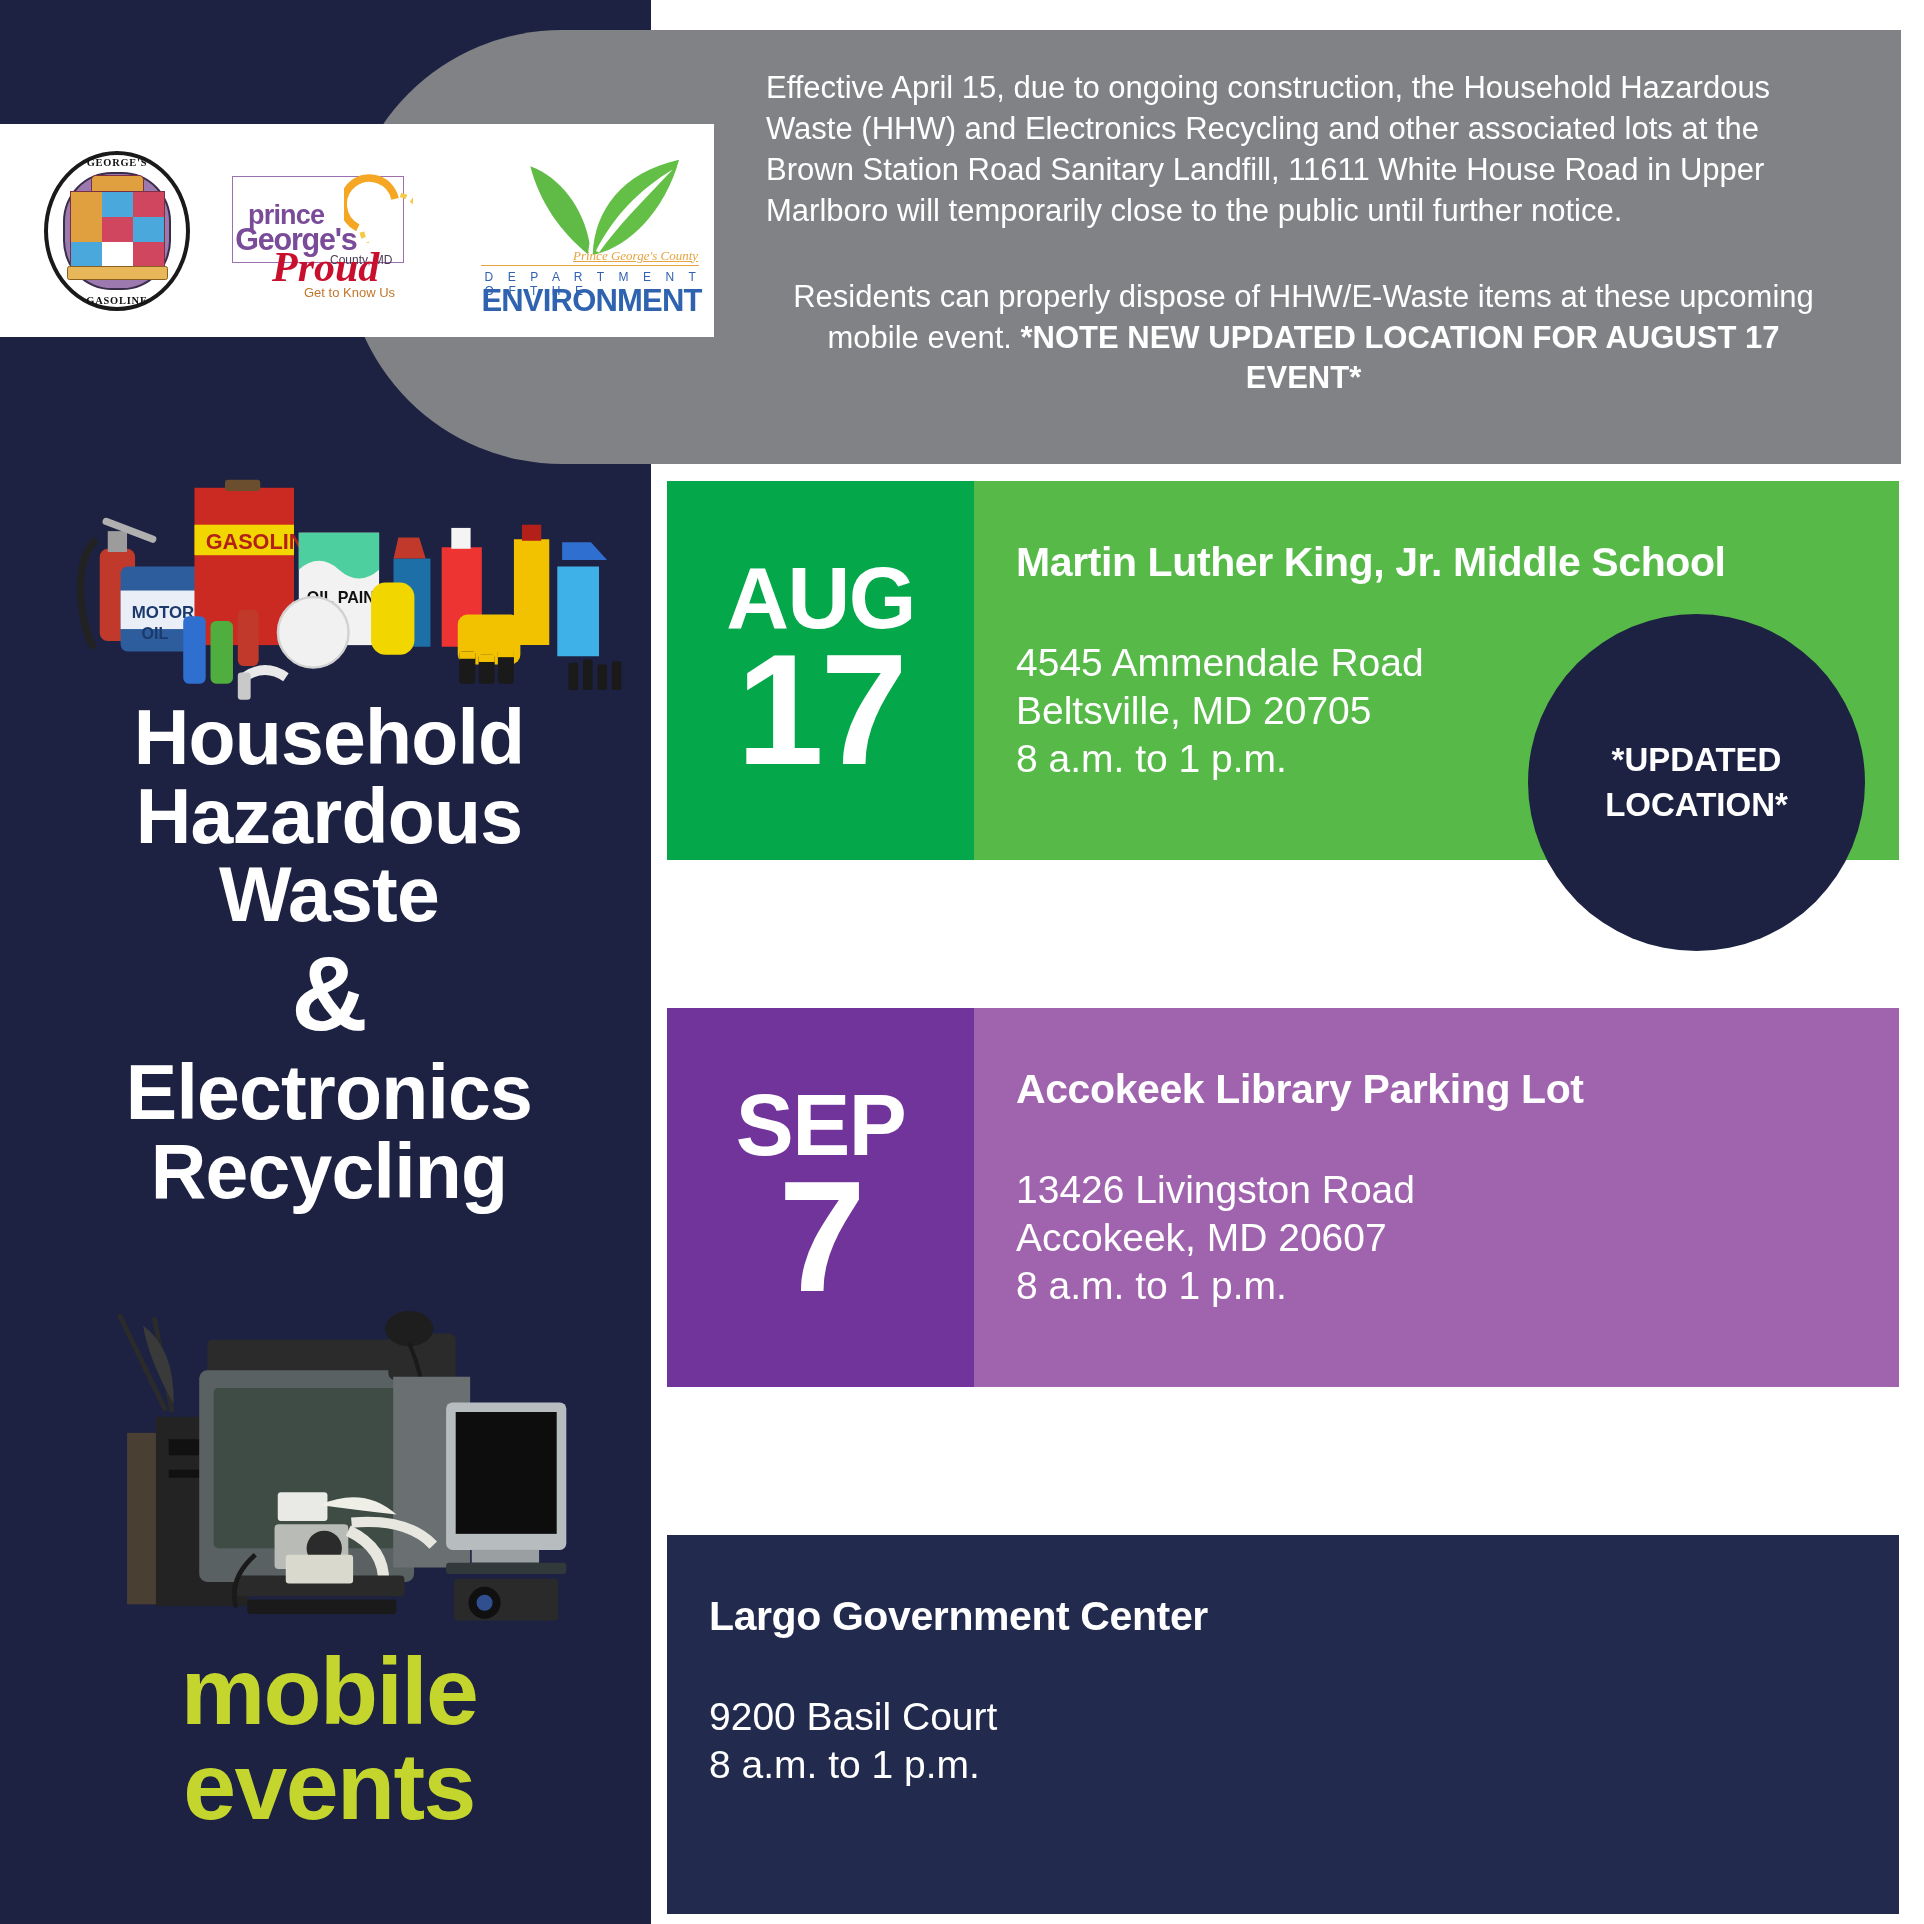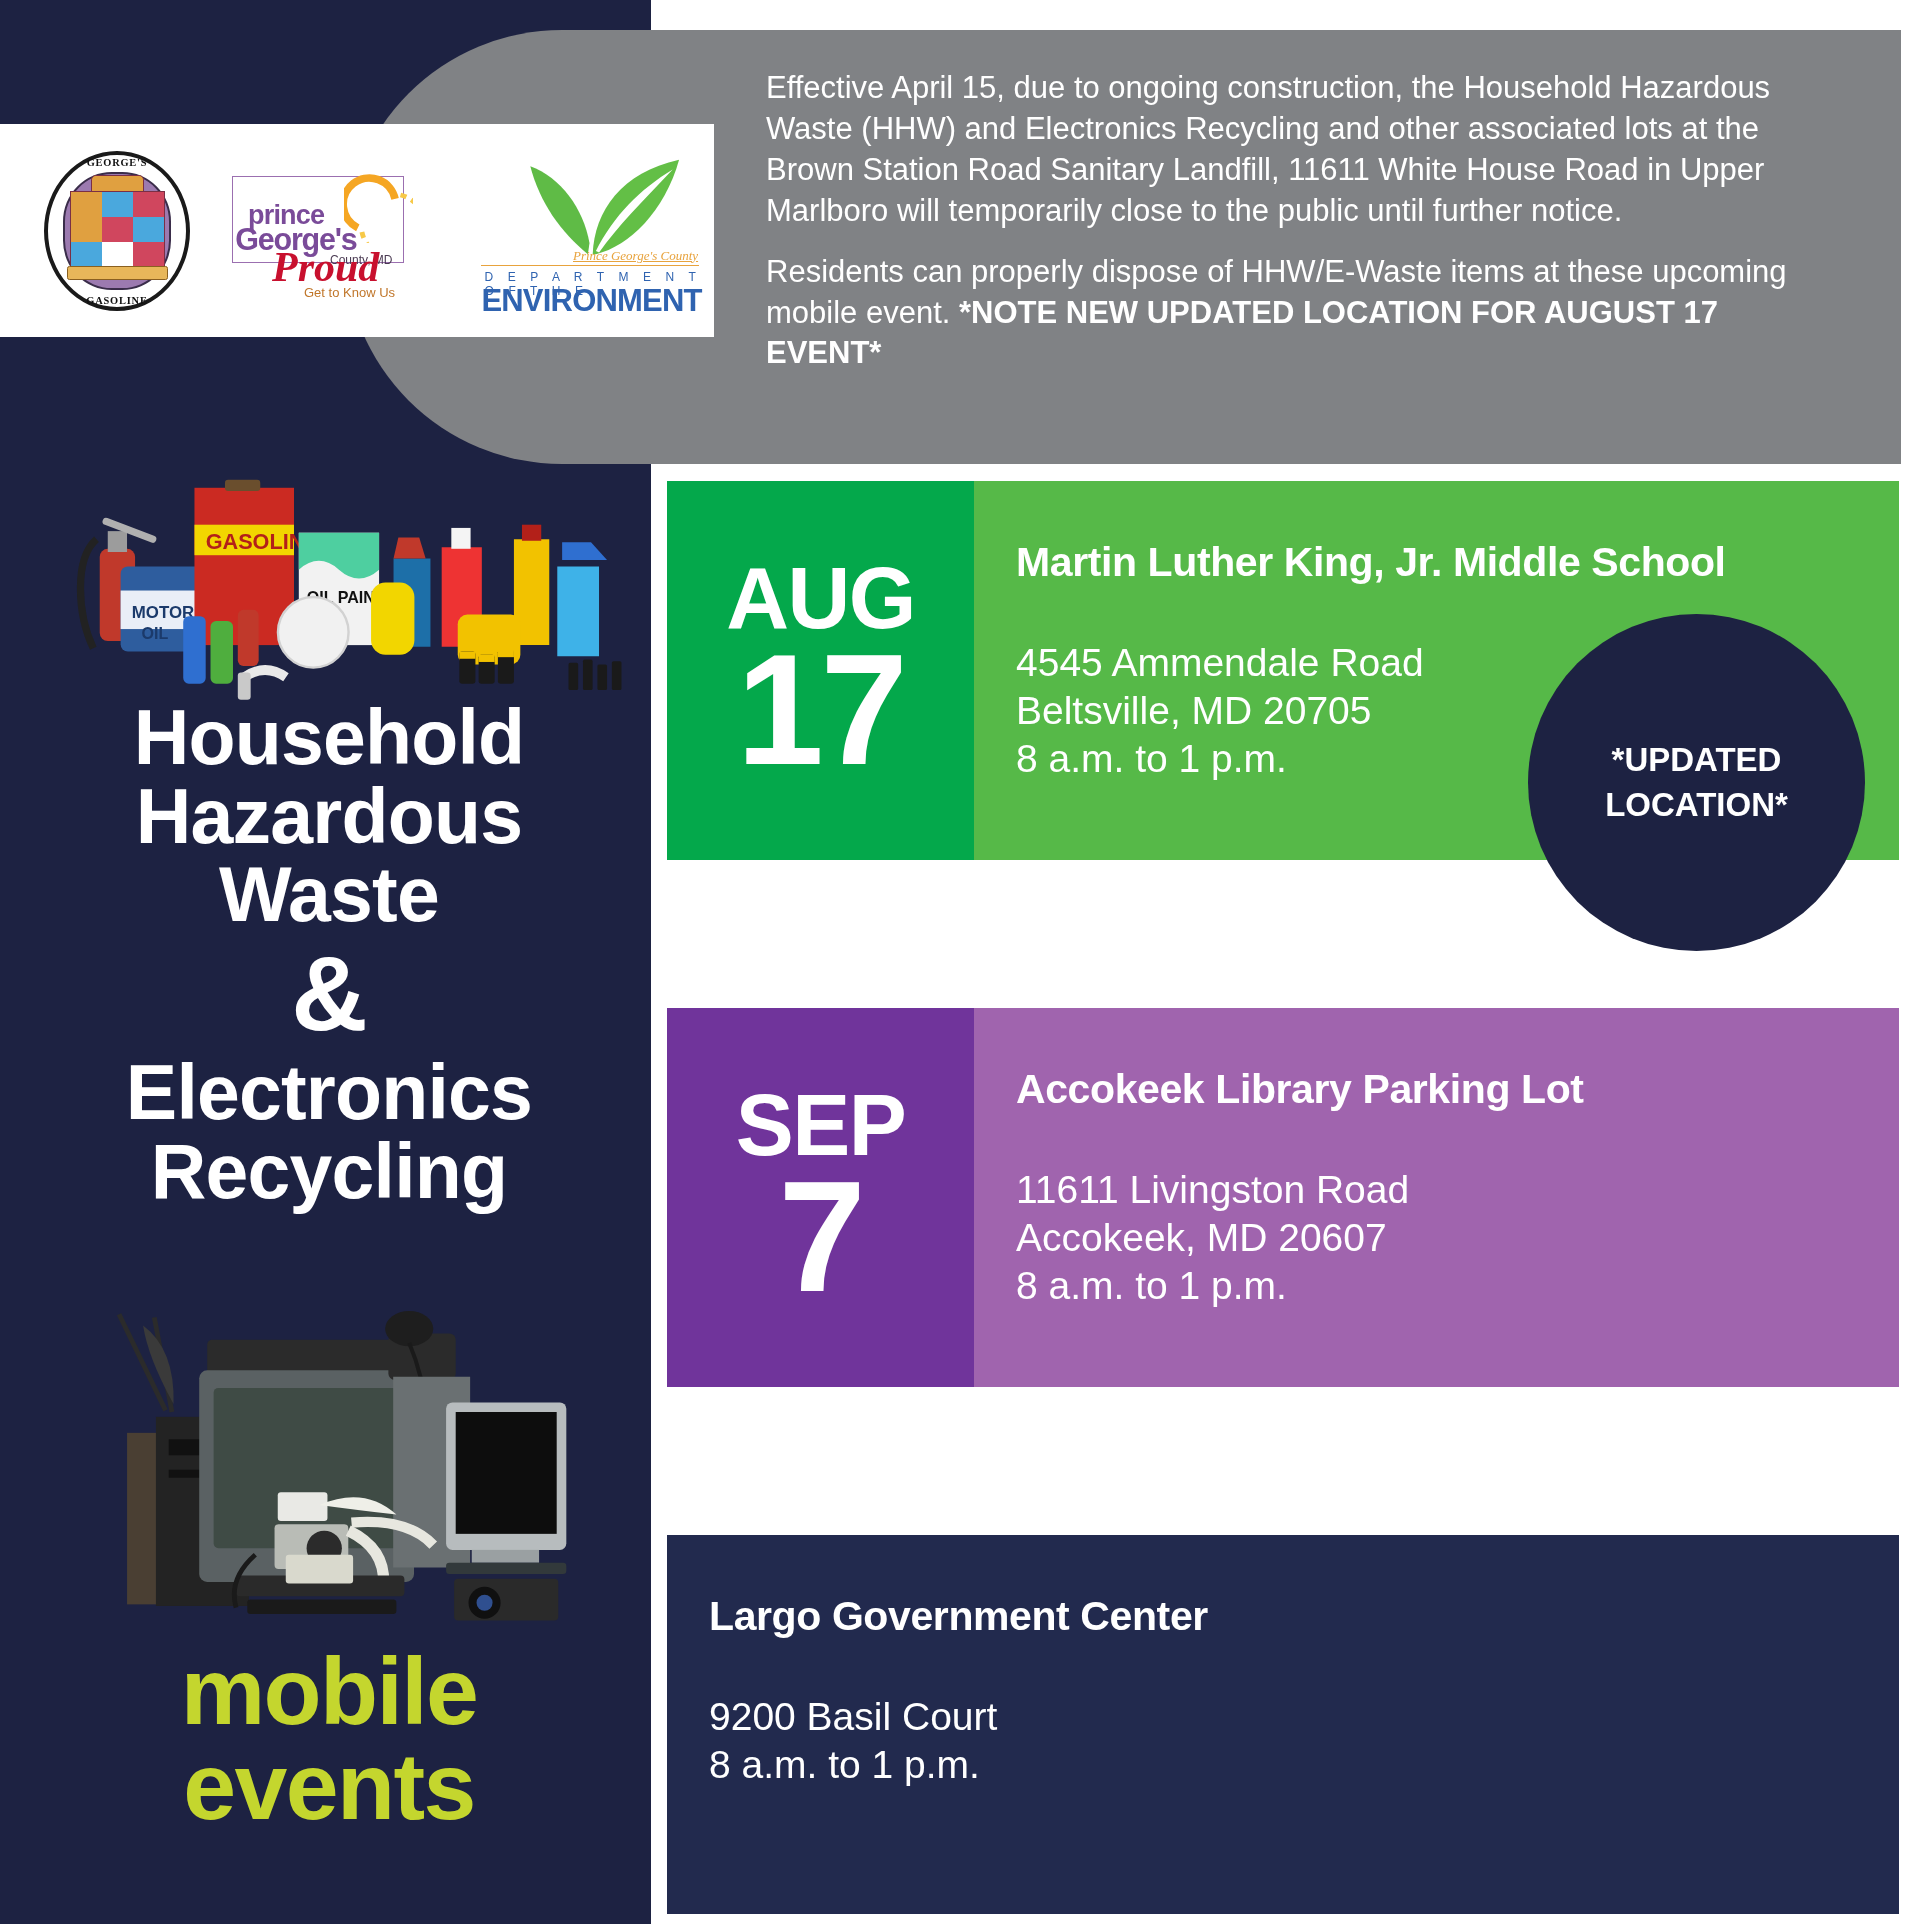--- a/index.html
+++ b/index.html
@@ -92,21 +92,21 @@
   .env .rule{ position:absolute; left:6.4px; top:110px; width:218px; height:1.6px; background:#e8a33d; }
   .env .dept{ position:absolute; left:9.6px; top:115px; font-size:12px; letter-spacing:5.6px; color:#2f63b0; }
   .env .envt{ position:absolute; left:6.4px; top:128px; font-size:31px; font-weight:bold; color:#2f63b0; letter-spacing:-0.8px; }
 
   
   #banner-text{
     position:absolute; left:766px; top:68px; width:1075px; z-index:4;
     color:#ffffff; font-size:31px; line-height:1.32;
     font-family:"Liberation Sans", sans-serif; font-weight:300;
   }
-  #banner-text p + p{ margin-top:20px; }
+  #banner-text p + p{ margin-top:45px;text-align:center; }
   #banner-text b{ font-weight:bold; }
 
   
   .photo{ position:absolute; z-index:4; }
   #hazmat-photo{ left:58px; top:462px; width:594px; height:241px; }
   #ewaste-photo{ left:95px; top:1290px; width:513px; height:337px; }
 
   
   #sidebar-title{
     position:absolute; left:24px; top:698px; width:610px; z-index:5;
@@ -338,21 +338,21 @@
 <div id="updated-location-badge">*UPDATED LOCATION*</div>
 
 <div class="event-card" id="event-card-1">
   <div class="date-col">
     <div class="date-month">SEP</div>
     <div class="date-day">7</div>
   </div>
   <div class="info-col">
     <div class="venue">Accokeek Library Parking Lot</div>
     <div class="addr">
-      <div>11611 Livingston Road</div>
+      <div>13426 Livingston Road</div>
       <div>Accokeek, MD 20607</div>
       <div>8 a.m. to 1 p.m.</div>
     </div>
   </div>
 </div>
 
 <div class="event-card" id="event-card-2">
   <div class="info-col">
     <div class="venue">Largo Government Center</div>
     <div class="addr">

